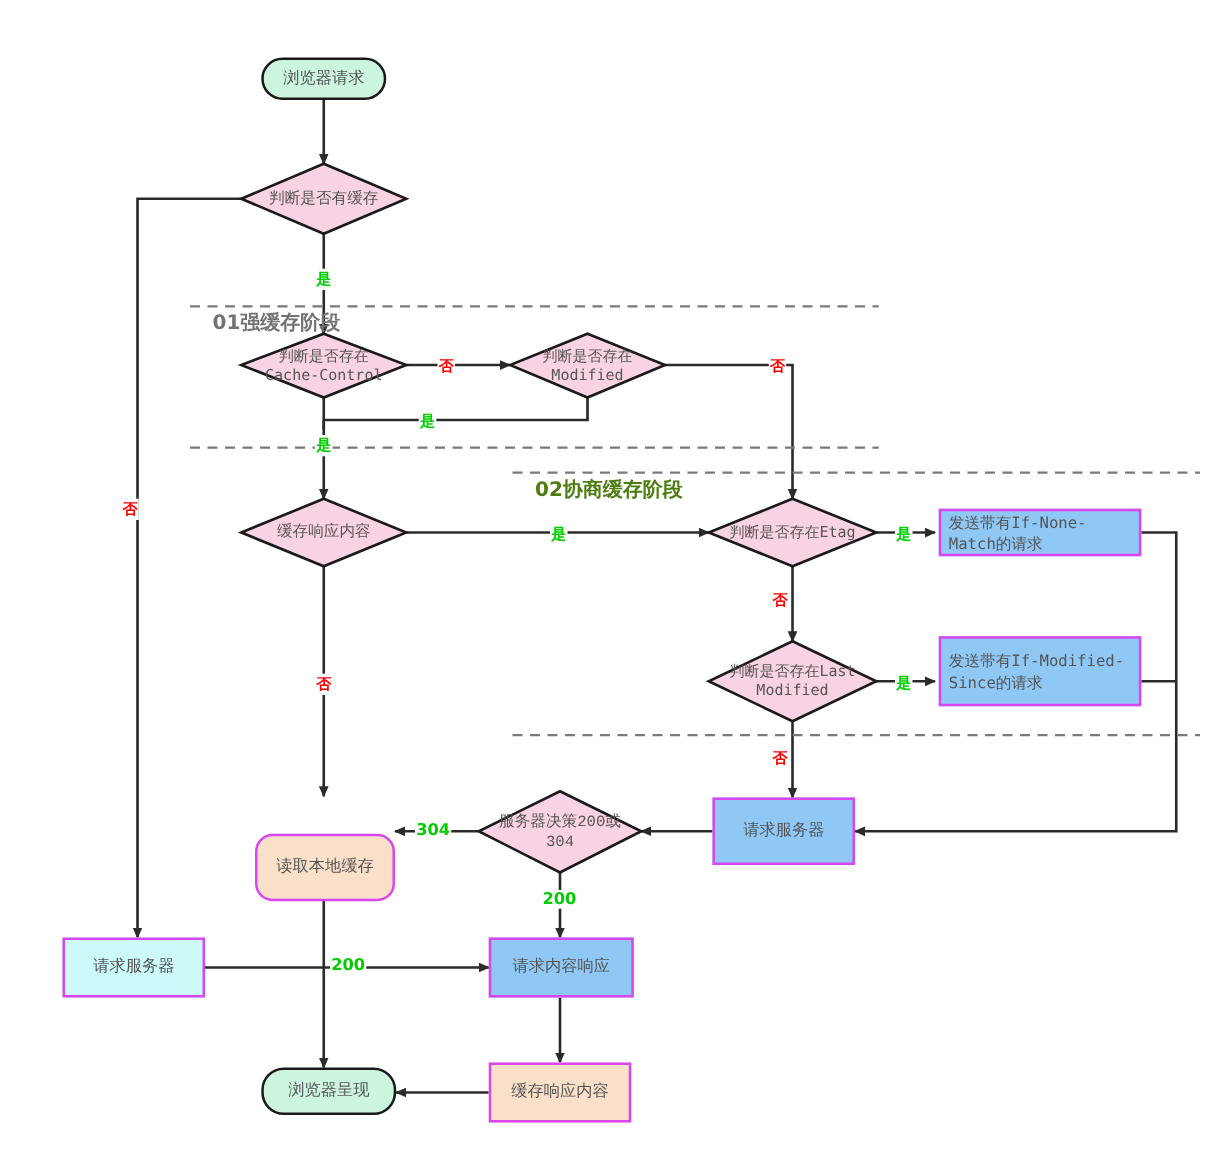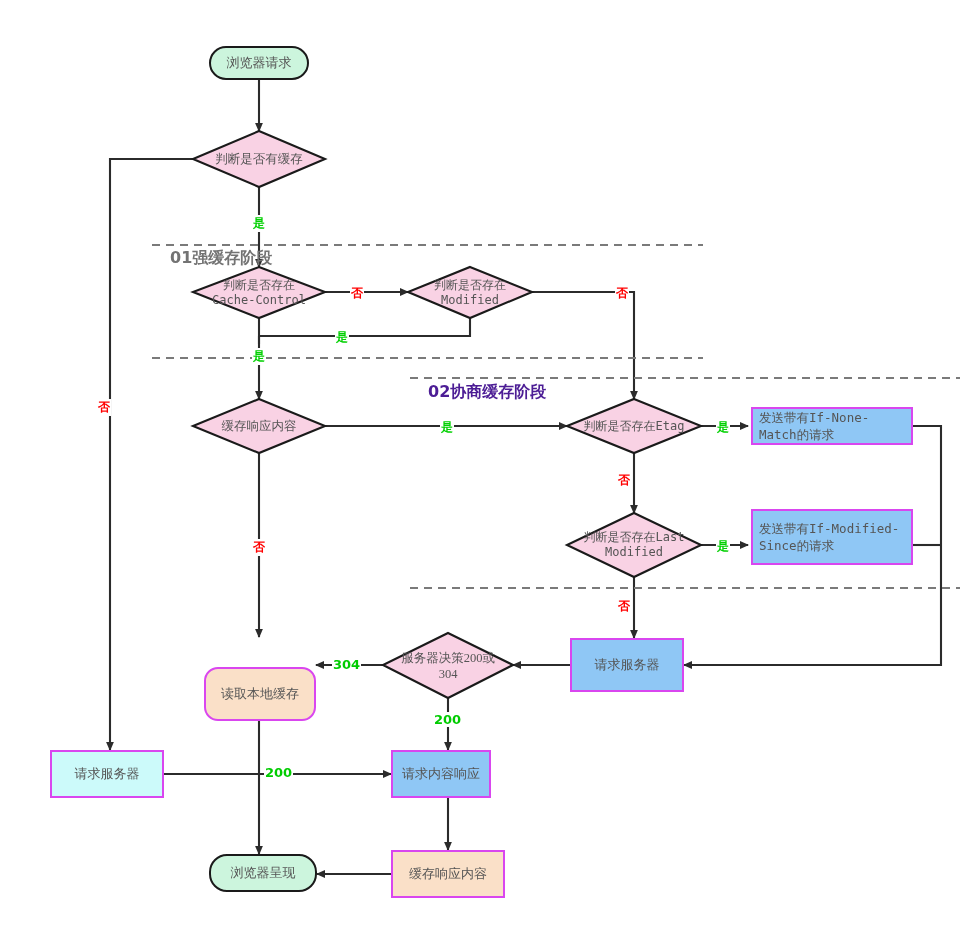--- a/index.html
+++ b/index.html
@@ -15,35 +15,35 @@
   .node.peach{background:#fae0c8;}
   .node.blue{background:#8fc7f5;}
   .node.cyan{background:#ccfafa;}
   .node.mint{background:#ccf5dd;}
   .node.lblue{background:#8fc7f5;justify-content:flex-start;text-align:left;padding:2px 6px;
                font-family:"DejaVu Sans Mono",monospace;font-size:12.5px;line-height:17px;}
 
   .diamond{position:absolute;}
   .diamond .dlabel{position:absolute;left:0;top:50%;width:100%;
         transform:translateY(-50%);text-align:center;color:#555555;
-        font-family:Liberation Serif, serif;font-size:12.5px;line-height:16px;
+        font-family:Liberation Mono, monospace;font-size:12.5px;line-height:16px;
         pointer-events:none;}
   .diamond .dlabel.mono{font-family:"DejaVu Sans Mono",monospace;font-size:12px;line-height:15px;}
 
   .elabel{position:absolute;font-weight:bold;font-size:12px;
           font-family:"DejaVu Sans",sans-serif;background:#fff;padding:0 1px;
           white-space:nowrap;}
   .elabel.no{color:#ff0000;}
   .elabel.yes{color:#00d000;}
   .elabel.code{color:#00cc00;font-size:13px;}
 
   .phase{position:absolute;font-weight:bold;font-size:16px;white-space:nowrap;
          font-family:"DejaVu Sans",sans-serif;}
   .phase.red{color:#737373;}
-  .phase.blue{color:#4c1d95;}
+  .phase.blue{color:#4d7c0f;}
 </style>
 </head>
 <body>
 
 <div id="stage">
 
   <svg id="edges" viewBox="0 0 967 925" xmlns="http://www.w3.org/2000/svg">
     <defs>
       <marker id="arrow" markerWidth="9" markerHeight="9" refX="8" refY="4.5" orient="auto" markerUnits="userSpaceOnUse">
         <path d="M0,0.6 L9,4.5 L0,8.4 z" fill="#2b2b2b"></path>
@@ -173,21 +173,21 @@
   </div>
 
   <div class="node rect blue" style="left:570px;top:638px;width:114px;height:54px;">
     <span>请求服务器</span>
   </div>
 
   <div class="node rect cyan" style="left:50px;top:750px;width:114px;height:48px;">
     <span>请求服务器</span>
   </div>
 
-  <div class="node rect blue" style="left:391px;top:750px;width:100px;height:48px;">
+  <div class="node rect blue" style="left:391px;top:750px;width:116px;height:48px;">
     <span>请求内容响应</span>
   </div>
 
   <div class="node rect peach" style="left:391px;top:850px;width:114px;height:48px;">
     <span>缓存响应内容</span>
   </div>
 
   <div class="node round mint" style="left:209px;top:854px;width:108px;height:38px;">
     <span>浏览器呈现</span>
   </div>

